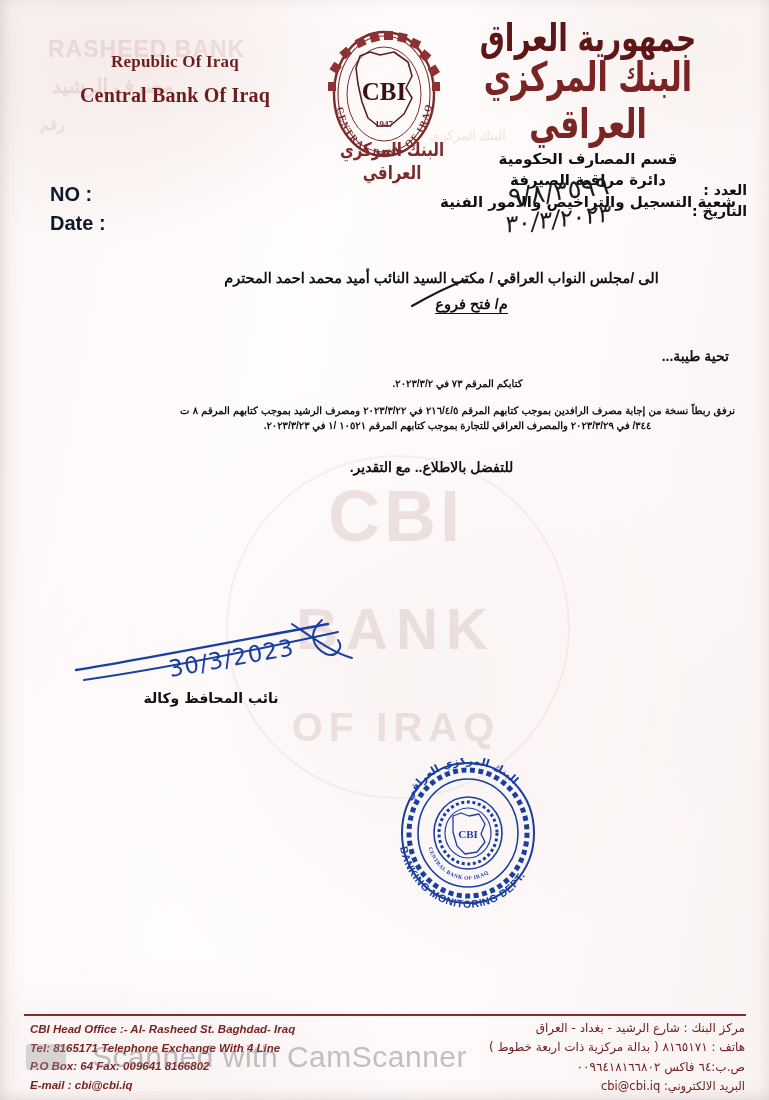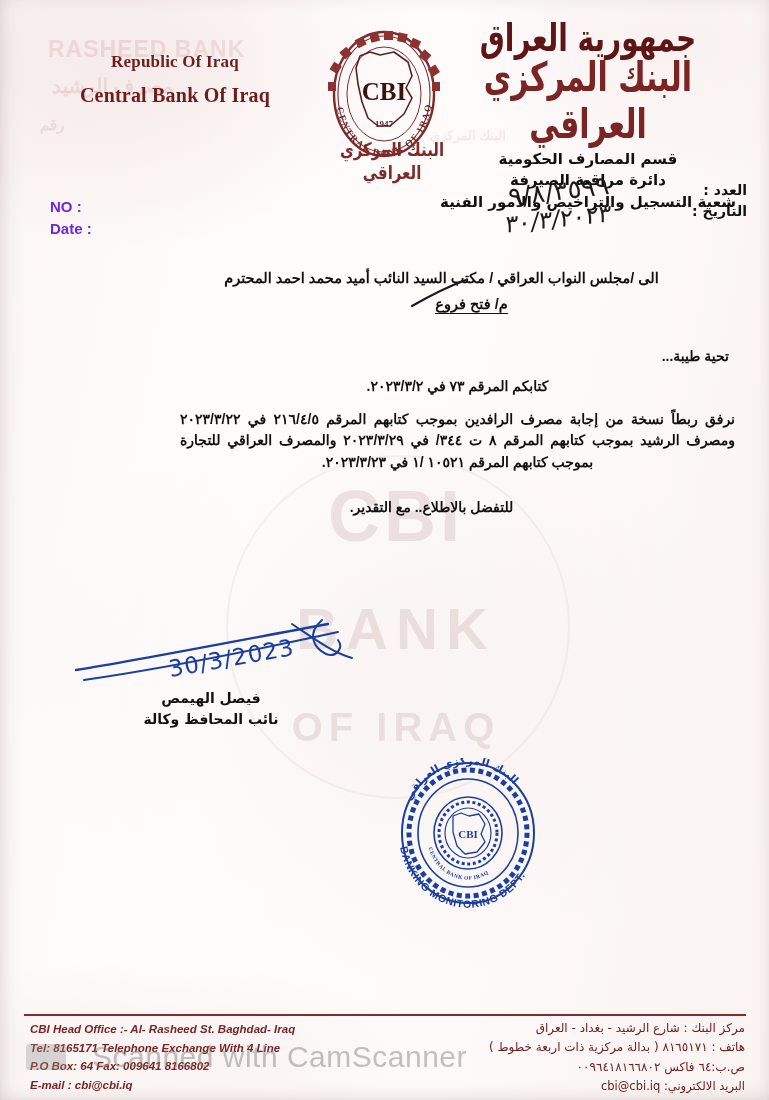--- a/index.html
+++ b/index.html
@@ -152,24 +152,23 @@
     direction: rtl;
   }
 
   
   .no-date {
     position: absolute;
     left: 50px;
     top: 180px;
     font-family: "Liberation Sans", sans-serif;
     font-weight: bold;
-    font-size: 15px;
+    font-size: 20px;
     line-height: 1.45;
-    color: #6d28d9;
-    margin-top: 16px;
+    color: #0f172a;
   }
   .ar-no-date {
     position: absolute;
     right: 22px;
     top: 180px;
     direction: rtl;
     font-family: "DejaVu Sans", sans-serif;
     font-weight: bold;
     font-size: 14px;
     line-height: 1.5;
@@ -227,21 +226,21 @@
     padding-bottom: 1px;
   }
   .greeting {
     margin: 36px 40px 0 17px;
     text-align: right;
     font-size: 14px;
     font-weight: bold;
   }
   .para {
     margin: 12px 34px 0 180px;
-    font-size: 14px;
+    font-size: 10px;
     font-weight: bold;
     line-height: 1.52;
     text-align: justify;
     text-align-last: center;
   }
   .para .first-line {
     display: block;
     text-align: center;
   }
   .closing {
@@ -463,21 +462,20 @@
 
   <svg class="sig-scribble" viewBox="0 0 300 80">
     <path d="M 6,52 C 70,42 160,24 258,6" fill="none" stroke="#1b3fa0" stroke-width="2.3" stroke-linecap="round"></path>
     <path d="M 14,62 C 84,52 176,34 268,14" fill="none" stroke="#1b3fa0" stroke-width="2" stroke-linecap="round"></path>
     <path d="M 222,6 C 246,22 262,34 282,40" fill="none" stroke="#1b3fa0" stroke-width="2" stroke-linecap="round"></path>
     <path d="M 252,2 C 236,16 244,30 256,36 C 266,40 274,30 268,22" fill="none" stroke="#1b3fa0" stroke-width="2" stroke-linecap="round"></path>
   </svg>
   <div class="hand-date">30/3/2023</div>
 
   <div class="signature-block">
-    <div>فيصل الهيمص</div>
     <div>نائب المحافظ وكالة</div>
   </div>
 
   <svg class="stamp" viewBox="0 0 170 150">
     <defs>
       <path id="stampOuterBot" d="M 16,76 A 59,63 0 0 0 154,76"></path>
       <path id="stampOuterTop" d="M 20,76 A 55,59 0 0 1 150,76"></path>
       <path id="stampInnerBot" d="M 44,78 A 31,33 0 0 0 126,78"></path>
     </defs>
 

